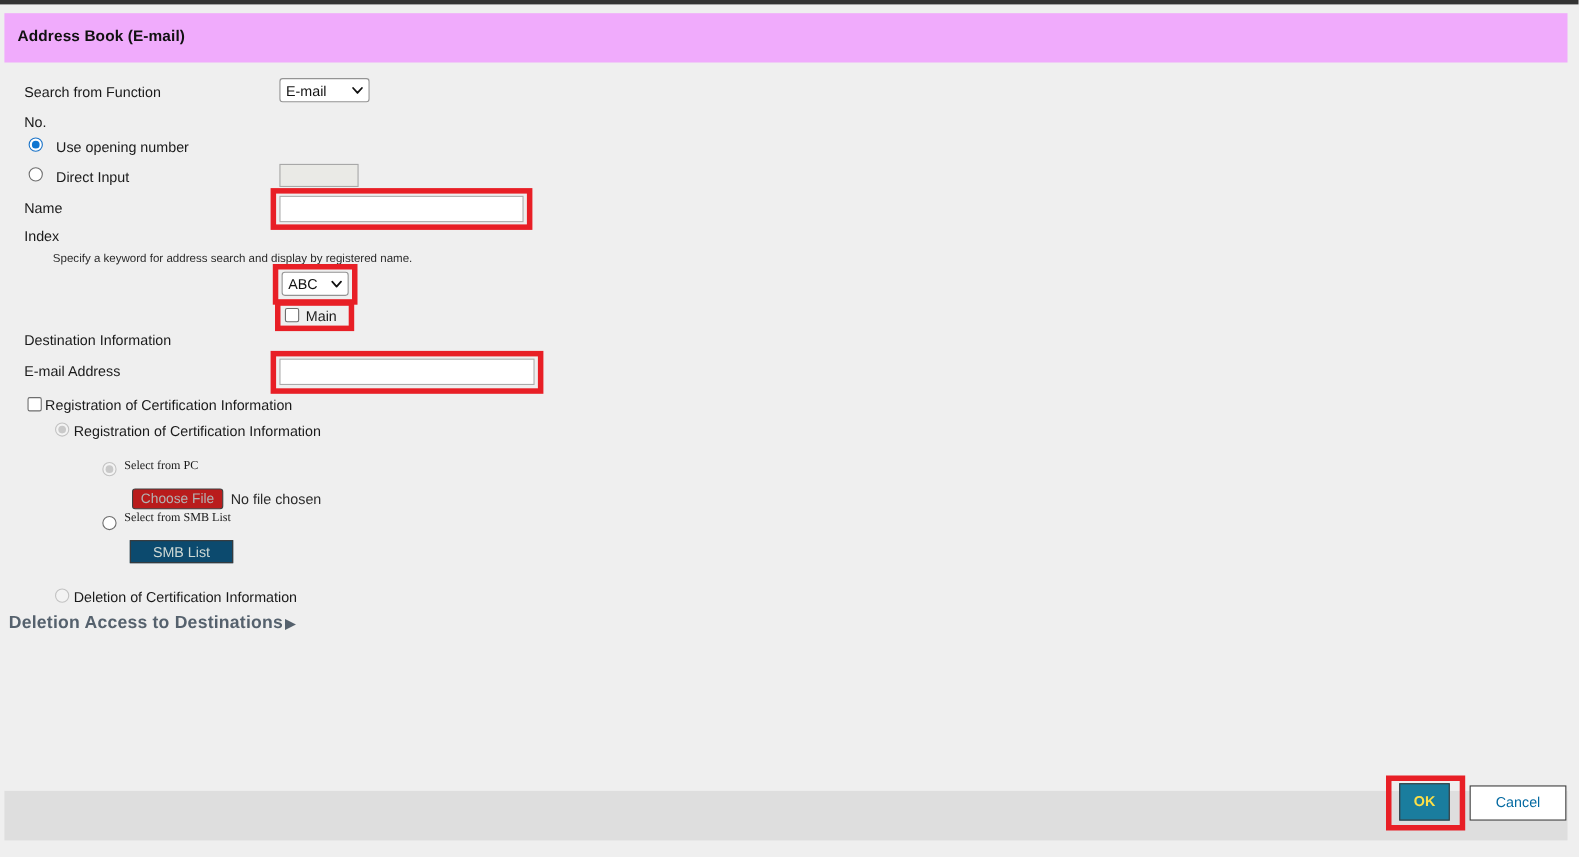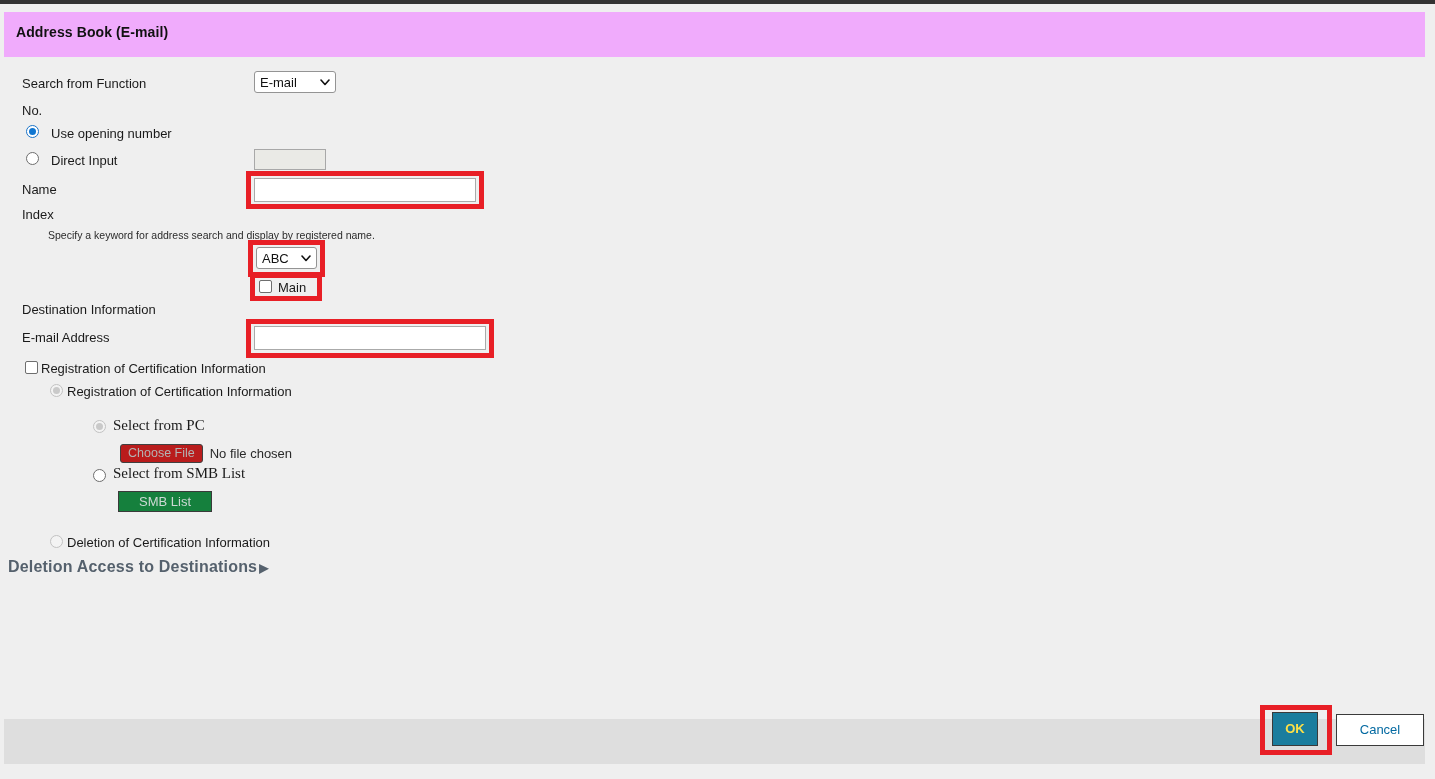--- a/index.html
+++ b/index.html
@@ -55,21 +55,21 @@
   
   .lbl {
     position: absolute;
     white-space: nowrap;
     font-family: "Liberation Sans", sans-serif;
     font-size: 13px;
     color: #1a1a1a;
   }
   .lbl-serif {
     font-family: "Liberation Serif", serif;
-    font-size: 15px;
+    font-size: 11px;
   }
   .helper {
     position: absolute;
     font-size: 10.5px;
     color: #2b2b2b;
     white-space: nowrap;
   }
   .section-label {
     position: absolute;
     font-size: 13px;
@@ -188,21 +188,21 @@
     font-family: "Liberation Sans", sans-serif;
     font-size: 13px;
     color: #2a2a2a;
     margin-left: 7px;
   }
   .smb-btn {
     position: absolute;
     font-family: "Liberation Sans", sans-serif;
     font-size: 13px;
     color: #cdd8d4;
-    background: #15803d;
+    background: #0c4a6e;
     border: 1px solid #3a3a3a;
     text-align: center;
     line-height: 19px;
     height: 21px;
     box-sizing: border-box;
   }
 
   
   .expander {
     position: absolute;

